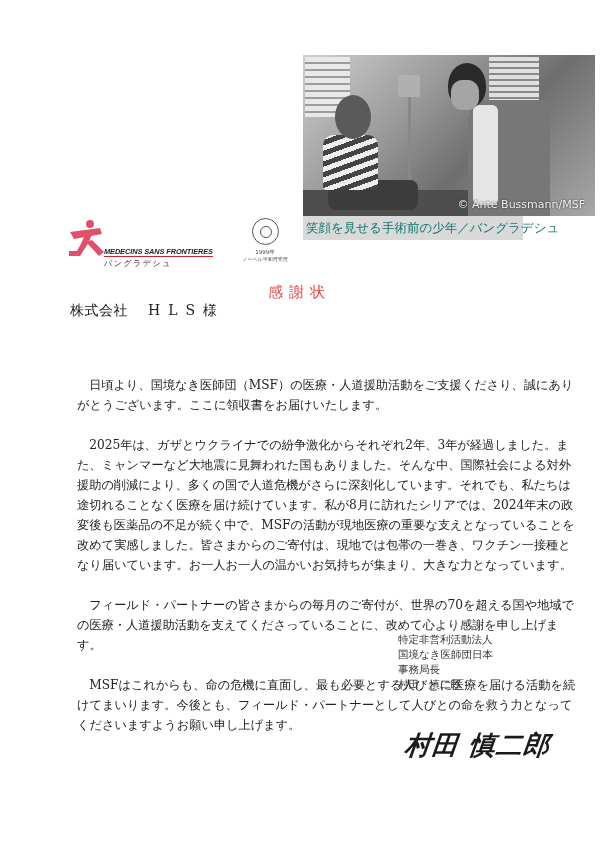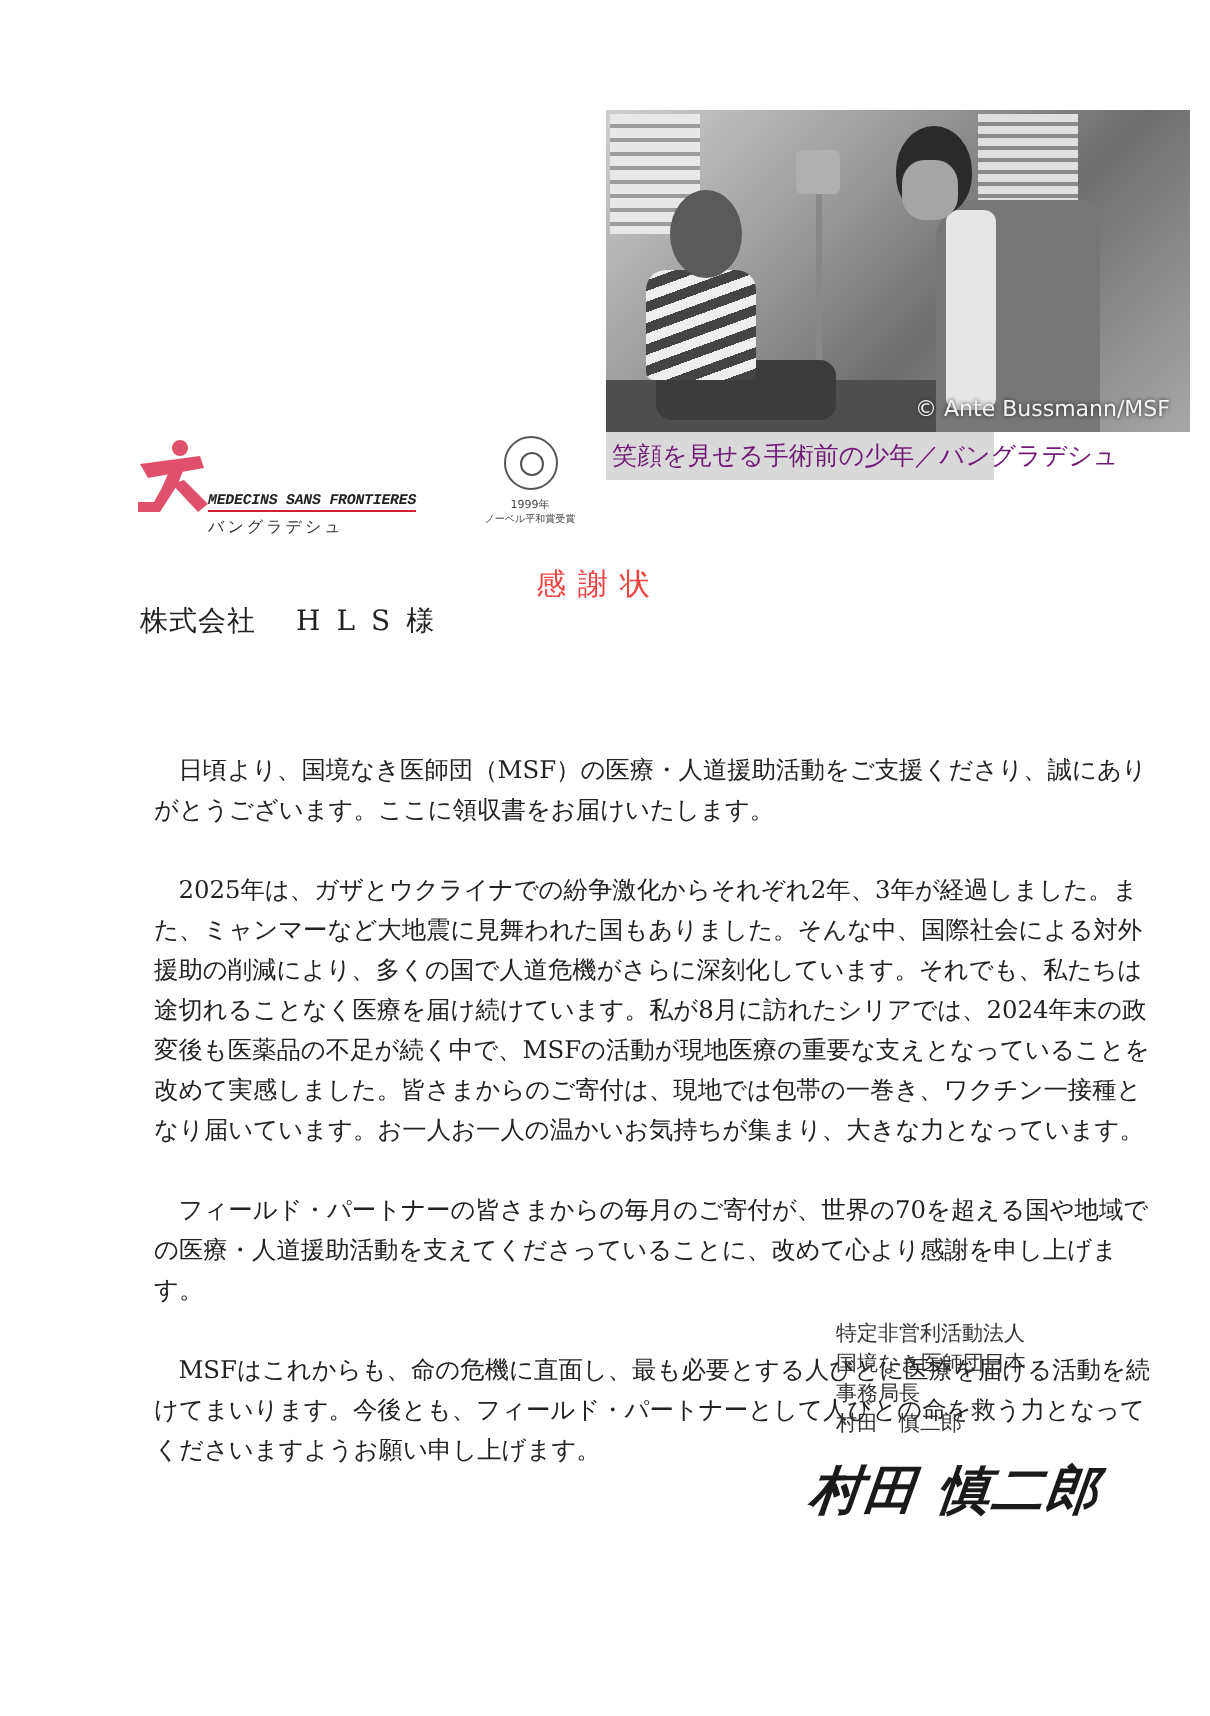--- a/index.html
+++ b/index.html
@@ -32,27 +32,27 @@
     .photo .woman-body { position: absolute; left: 165px; top: 45px; width: 82px; height: 116px;
       background: #777; border-radius: 20px 10px 0 0; }
     .photo .scarf { position: absolute; left: 170px; top: 50px; width: 25px; height: 100px;
       background: #e6e6e6; border-radius: 6px; }
     .photo .floor { position: absolute; left: 0; top: 135px; width: 246px; height: 26px; background: #4e4e4e; }
     .photo .credit {
       position: absolute; right: 10px; bottom: 5px; font-family: "DejaVu Sans", sans-serif;
       font-size: 11px; color: #f3f3f3; text-shadow: 0 0 2px #222;
     }
     .caption {
-      position: absolute; left: 303px; top: 216px; width: 194px; height: 24px;
+      position: absolute; left: 303px; top: 216px; width: 220px; height: 24px;
       background: #d9d9d9; font-family: "DejaVu Sans", sans-serif; font-size: 12.5px;
-      line-height: 24px; padding-left: 3px; box-sizing: border-box; color: #701a75; white-space: nowrap;
+      line-height: 24px; padding-left: 3px; box-sizing: border-box; color: #0f766e; white-space: nowrap;
     }
     .msf-logo { position: absolute; left: 66px; top: 218px; width: 160px; height: 50px; }
     .msf-logo .en {
-      position: absolute; left: 38px; top: 29px; font-family: Liberation Mono, monospace;
+      position: absolute; left: 38px; top: 29px; font-family: Liberation Sans, sans-serif;
       font-weight: bold; font-style: italic; font-size: 7.4px; color: #222; letter-spacing: -0.1px;
       border-bottom: 1px solid #c23; padding-bottom: 0; white-space: nowrap;
     }
     .msf-logo .ja {
       position: absolute; left: 38px; top: 40px; font-family: "DejaVu Sans", sans-serif;
       font-size: 8px; color: #333; letter-spacing: 1.5px; white-space: nowrap;
     }
     .nobel { position: absolute; left: 240px; top: 218px; width: 50px; height: 58px; text-align: center; }
     .nobel .seal { width: 27px; height: 27px; margin: 0 auto; border: 1.5px solid #555; border-radius: 50%;
       position: relative; box-sizing: border-box; }
@@ -64,21 +64,21 @@
       position: absolute; left: 268px; top: 283px; font-size: 15px; letter-spacing: 6px; color: #ef4444;
     }
     .recipient { position: absolute; left: 70px; top: 302px; font-size: 14px; color: #222; letter-spacing: 0.5px; white-space: nowrap; text-align: right; }
     .recipient .gap { display: inline-block; width: 20px; }
     .body {
       position: absolute; left: 73px; top: 375px; width: 510px; font-size: 12.2px;
       line-height: 20px; color: #222;
     }
     .body p { margin: 0 0 20px 4px; text-indent: 1em; white-space: pre-line; }
     .sign-block {
-      position: absolute; left: 398px; top: 660px; font-size: 10.5px; line-height: 15px; color: #333; margin-left: 20px;
+      position: absolute; left: 398px; top: 632px; font-size: 10.5px; line-height: 15px; color: #333;
     }
     .signature {
       position: absolute; left: 405px; top: 728px; font-family: "DejaVu Sans", sans-serif;
       font-size: 26px; font-weight: bold; font-style: italic; color: #1a1a1a; letter-spacing: 1px;
       transform: skewX(-6deg);
     }
   </style>
 </head>
 <body>
 

